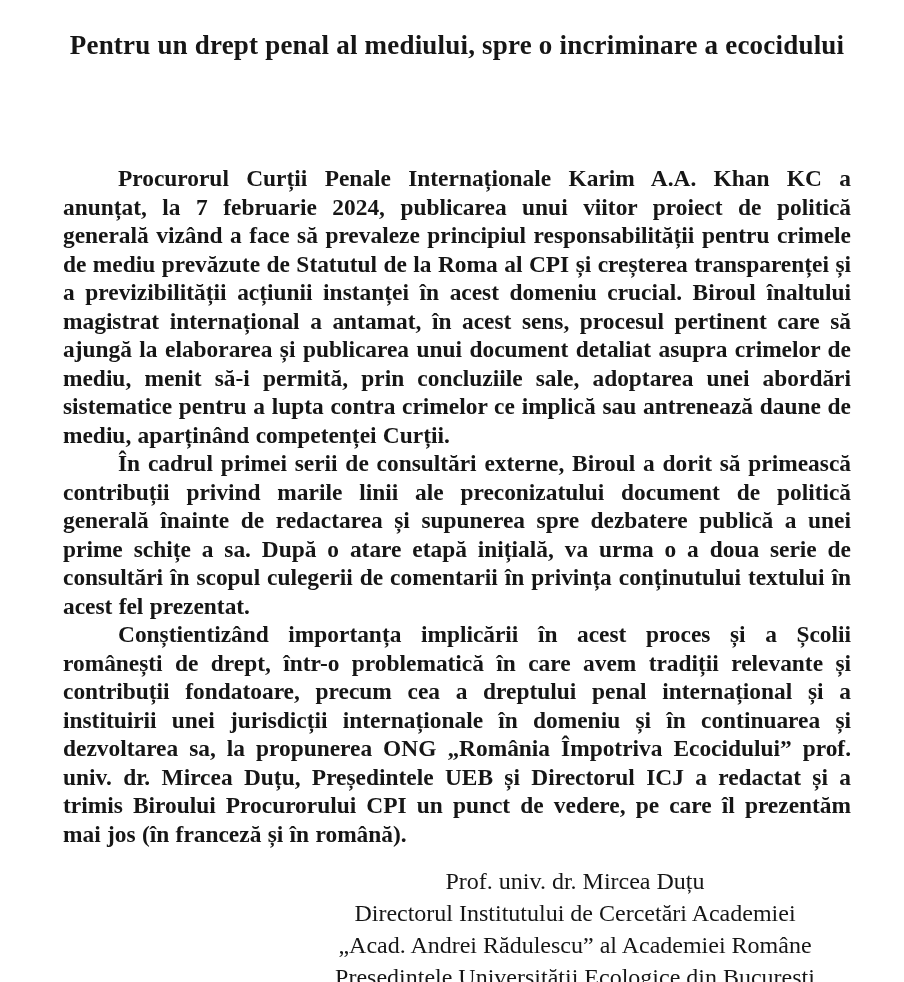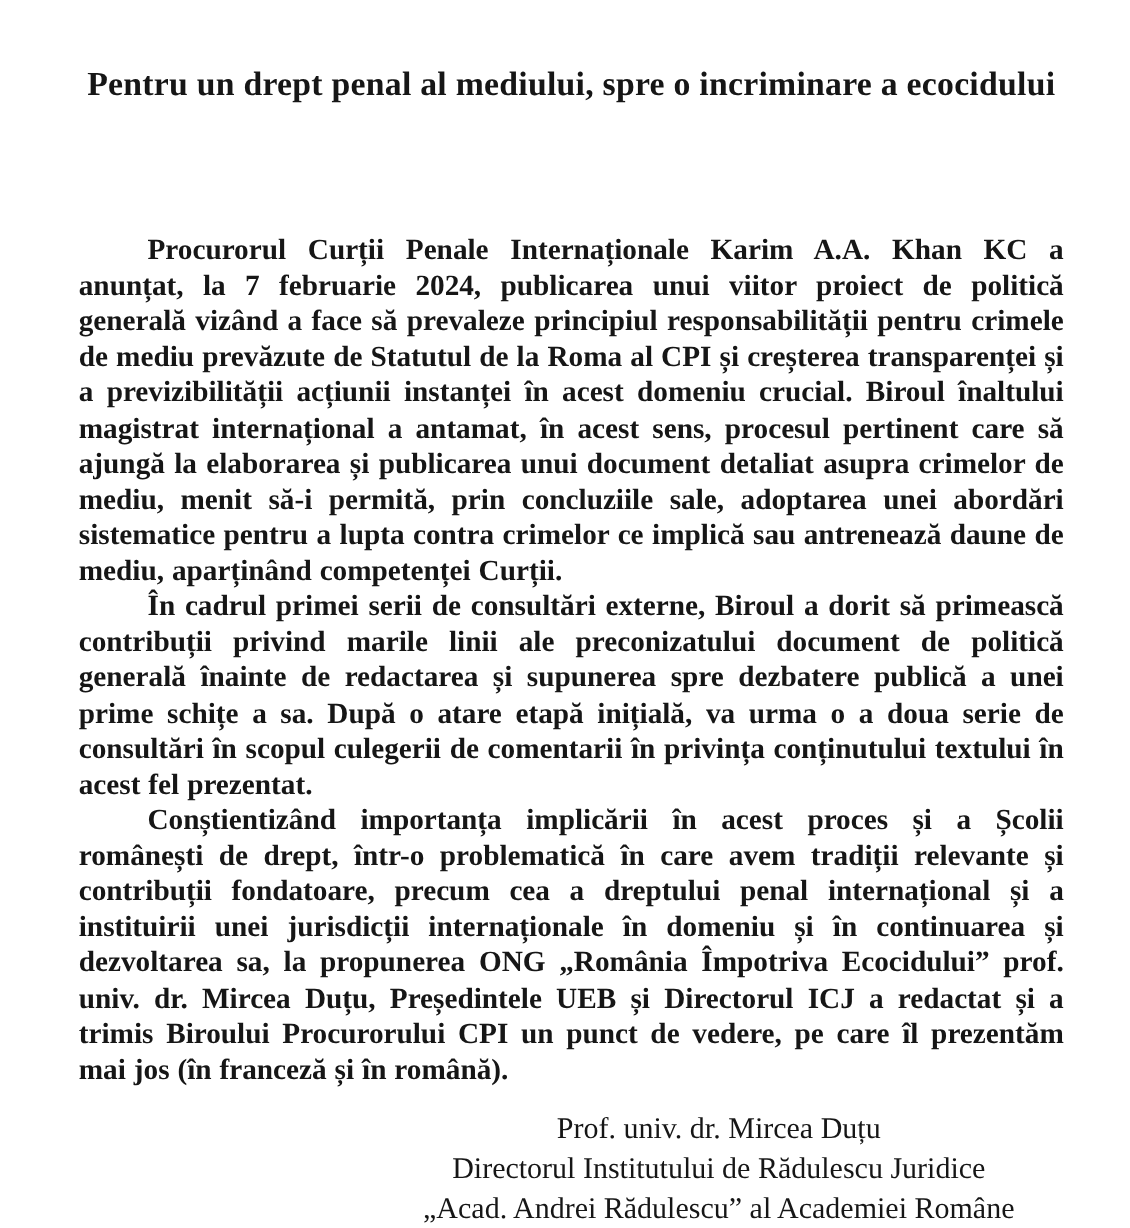--- a/index.html
+++ b/index.html
@@ -5,21 +5,21 @@
   html, body {
     margin: 0;
     padding: 0;
     background: #ffffff;
   }
   .page {
     position: relative;
     width: 904px;
     height: 982px;
     box-sizing: border-box;
-    padding: 51px 53px 0 63px;
+    padding: 29px 53px 0 63px;
     background: #ffffff;
     color: #161616;
     font-family: "Liberation Serif", "DejaVu Serif", serif;
     overflow: hidden;
   }
   .doc-title {
     margin: 0;
     font-size: 27px;
     line-height: 32px;
     font-weight: bold;
@@ -58,18 +58,18 @@
   <h1 class="doc-title"><span>Pentru un drept penal al mediului, spre o incriminare a ecocidului</span></h1>
 
   <div class="doc-body">
     <p>Procurorul Curții Penale Internaționale Karim A.A. Khan KC a anunțat, la 7 februarie 2024, publicarea unui viitor proiect de politică generală vizând a face să prevaleze principiul responsabilității pentru crimele de mediu prevăzute de Statutul de la Roma al CPI și creșterea transparenței și a previzibilității acțiunii instanței în acest domeniu crucial. Biroul înaltului magistrat internațional a antamat, în acest sens, procesul pertinent care să ajungă la elaborarea și publicarea unui document detaliat asupra crimelor de mediu, menit să-i permită, prin concluziile sale, adoptarea unei abordări sistematice pentru a lupta contra crimelor ce implică sau antrenează daune de mediu, aparținând competenței Curții.</p>
     <p>În cadrul primei serii de consultări externe, Biroul a dorit să primească contribuții privind marile linii ale preconizatului document de politică generală înainte de redactarea și supunerea spre dezbatere publică a unei prime schițe a sa. După o atare etapă inițială, va urma o a doua serie de consultări în scopul culegerii de comentarii în privința conținutului textului în acest fel prezentat.</p>
     <p>Conștientizând importanța implicării în acest proces și a Școlii românești de drept, într-o problematică în care avem tradiții relevante și contribuții fondatoare, precum cea a dreptului penal internațional și a instituirii unei jurisdicții internaționale în domeniu și în continuarea și dezvoltarea sa, la propunerea ONG „România Împotriva Ecocidului” prof. univ. dr. Mircea Duțu, Președintele UEB și Directorul ICJ a redactat și a trimis Biroului Procurorului CPI un punct de vedere, pe care îl prezentăm mai jos (în franceză și în română).</p>
   </div>
 
   <div class="signature">
     <div class="sig-line">Prof. univ. dr. Mircea Duțu</div>
-    <div class="sig-line">Directorul Institutului de Rădulescu Juridice</div>
+    <div class="sig-line">Directorul Institutului de Cercetări Academiei</div>
     <div class="sig-line">„Acad. Andrei Rădulescu” al Academiei Române</div>
     <div class="sig-line">Președintele Universității Ecologice din București</div>
   </div>
 
 </div>
 
 </body></html>

